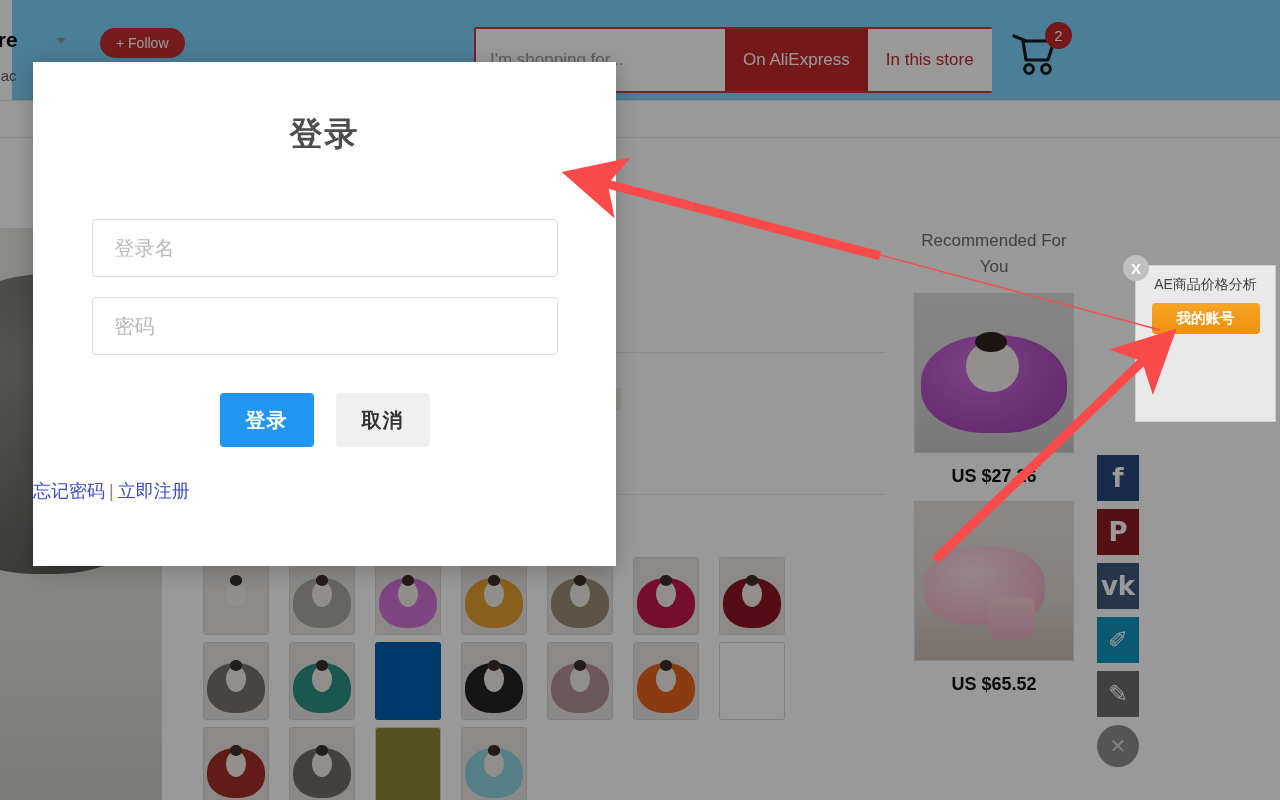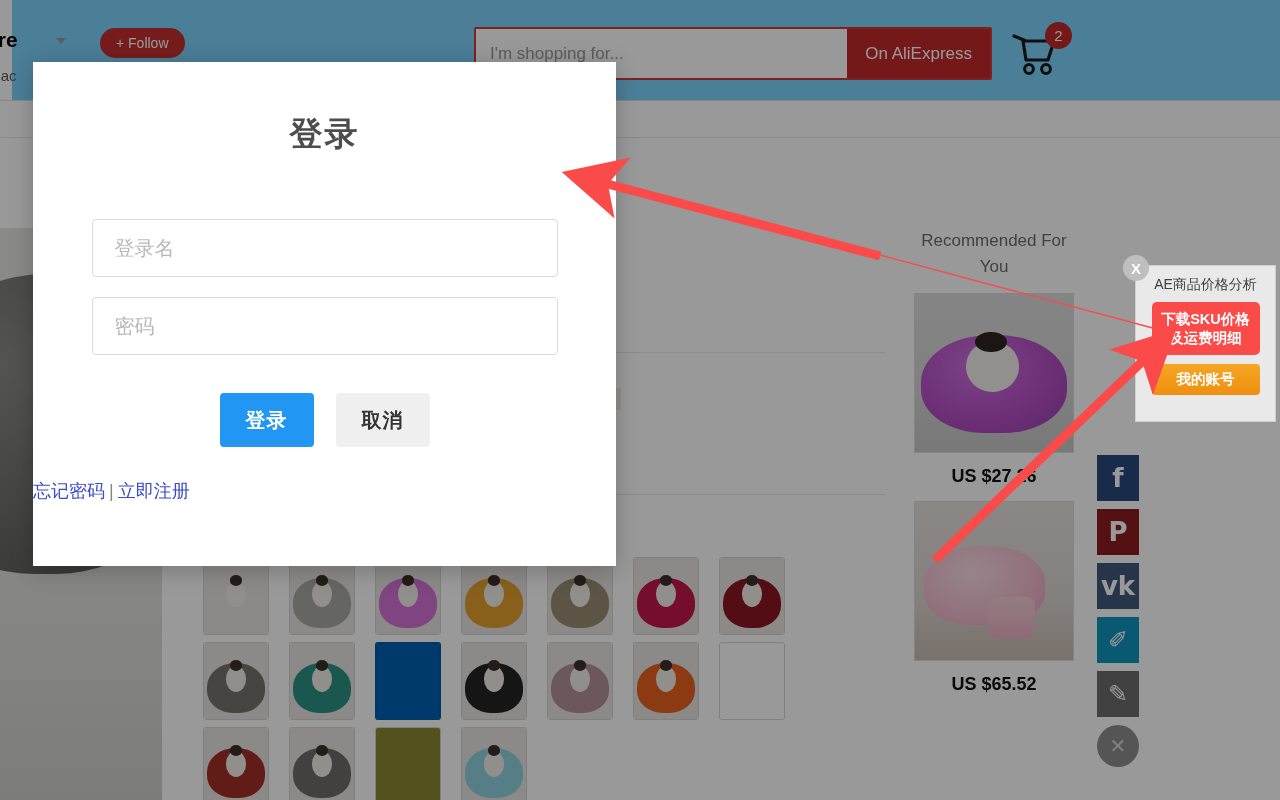--- a/index.html
+++ b/index.html
@@ -46,21 +46,21 @@
     border: none; border-radius: 18px;
     padding: 7px 16px; font-size: 14px;
     cursor: pointer; white-space: nowrap;
   }
   .feedback-text {
     position: absolute; left: -28px; top: 67px;
     font-size: 15px; color: #5a5a5a; white-space: nowrap;
   }
   .search-wrap {
     position: absolute; left: 462px; top: 27px;
-    width: 518px; height: 53px;
+    width: 518px; height: 66px;
     border: 2px solid #cf3a3a;
     display: flex; align-items: stretch;
     background: #fff; border-radius: 2px;
   }
   .search-input {
     flex: 1; border: none; outline: none;
     padding: 0 14px; font-size: 17px; color: #333;
     font-family: "Liberation Sans", sans-serif;
     background: transparent;
   }
@@ -373,20 +373,21 @@
 
   <div class="site-header">
     <div class="store-name">tore</div>
     <div class="store-caret"></div>
     <button class="follow-btn">+ Follow</button>
     <div class="feedback-text">dbac</div>
 
     <div class="search-wrap">
       <input class="search-input" type="text" placeholder="I'm shopping for..." style="">
       <button class="btn-on-ae">On AliExpress</button>
+      <button class="btn-in-store">In this store</button>
     </div>
 
     <div class="cart-area">
       <div class="cart-badge">2</div>
       <svg class="cart-svg" width="54" height="46" viewBox="0 0 54 46">
         <path d="M2 4 L14 9 L42 9 L36 28 L14 28 L11 9" fill="none" stroke="#1a1a1a" stroke-width="3.2" stroke-linecap="round" stroke-linejoin="round"></path>
         <circle cx="17" cy="37" r="4.4" fill="none" stroke="#1a1a1a" stroke-width="3"></circle>
         <circle cx="34" cy="37" r="4.4" fill="none" stroke="#1a1a1a" stroke-width="3"></circle>
       </svg>
     </div>
@@ -519,21 +520,20 @@
       <div class="social-btn" style="background: rgb(109, 109, 109); font-size: 24px; font-family: &quot;DejaVu Sans&quot;, sans-serif;">✎</div>
       <div class="social-close">✕</div>
     </div>
 </div>
 
 <div class="dim-overlay"></div>
 
 <div class="ext-popup">
   <div class="ext-close">X</div>
   <div class="ext-title">AE商品价格分析</div>
-  <button class="ext-btn-download">下载SKU价格及运费明细</button>
   <button class="ext-btn-account">我的账号</button>
 </div>
 
 <div class="login-modal">
   <div class="login-title">登录</div>
 
   <div class="field-wrap">
     <input class="login-field" type="text" placeholder="登录名" style="">
     <input class="login-field" type="password" placeholder="密码" style="">
   </div>

